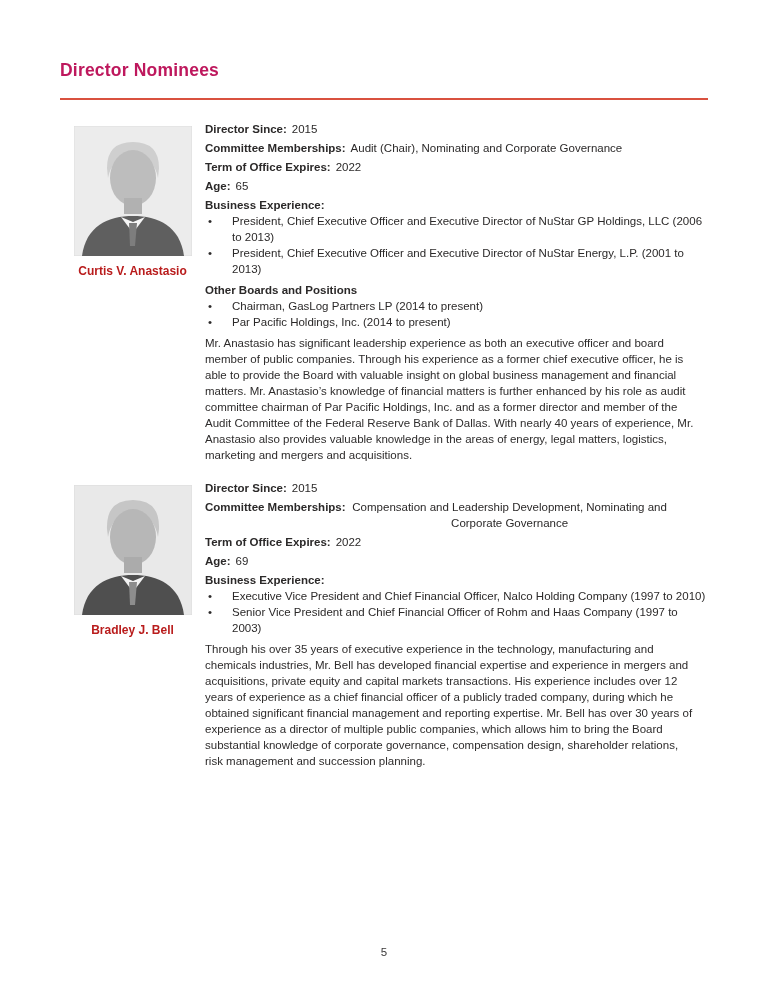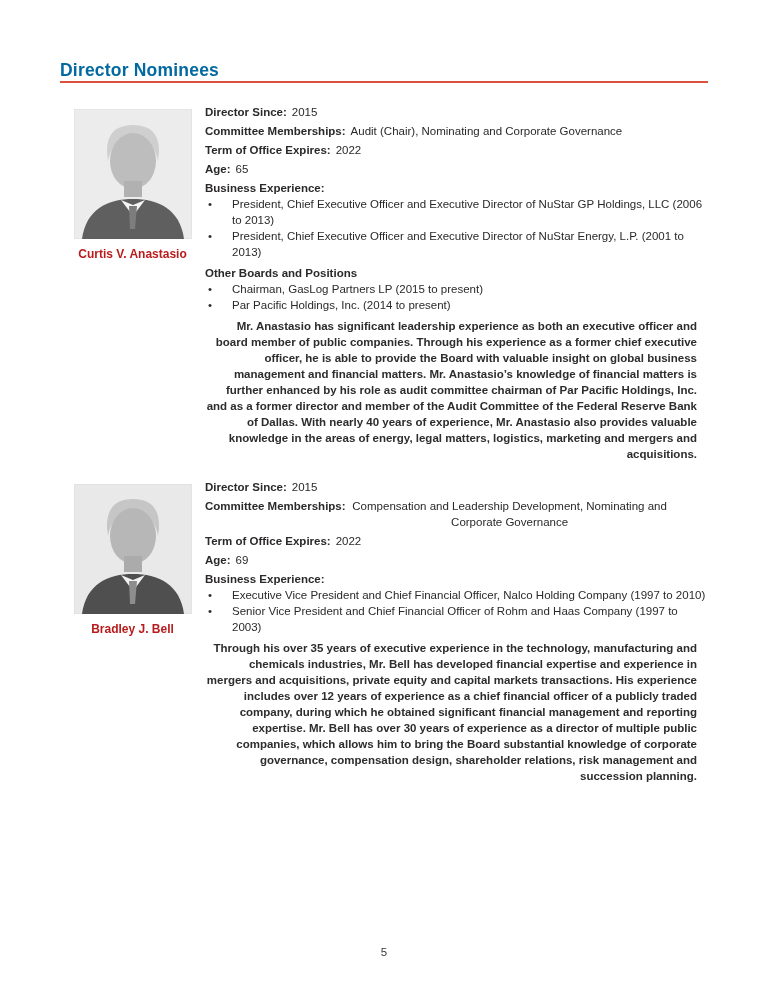--- a/index.html
+++ b/index.html
@@ -15,23 +15,23 @@
     height: 1000px;
     background: #ffffff;
     overflow: hidden;
   }
   .content {
     padding: 60px 60px 0 60px;
   }
   .page-title {
     font-size: 17.5px;
     font-weight: bold;
-    color: #0369a1;
+    color: #be185d;
     letter-spacing: 0.2px;
-    padding-bottom: 0;
+    padding-bottom: 17px;
     border-bottom: 2.5px solid #d9513f;
     margin-bottom: 20px;
   }
   .director {
     display: flex;
     margin-bottom: 16px;
   }
   .photo-col {
     flex: 0 0 145px;
     width: 145px;
@@ -85,25 +85,24 @@
     position: relative;
     padding-left: 27px;
   }
   ul.bullets li::before {
     content: "\2022";
     position: absolute;
     left: 3px;
     top: 0;
   }
   p.summary {
-    font-weight: bold;
+    font-weight: normal;
     margin-top: 4px;
     max-width: 492px;
     color: #2e2c2c;
-    text-align: right;
   }
   .page-footer {
     position: absolute;
     bottom: 42px;
     left: 0;
     width: 100%;
     text-align: center;
     font-size: 11.5px;
     color: #3a3838;
   }
@@ -147,21 +146,21 @@
           <span class="info-label">Age:</span>
           <span class="info-value">65</span>
         </div>
         <div class="subheading">Business Experience:</div>
         <ul class="bullets">
           <li>President, Chief Executive Officer and Executive Director of NuStar GP Holdings, LLC (2006 to 2013)</li>
           <li>President, Chief Executive Officer and Executive Director of NuStar Energy, L.P. (2001 to 2013)</li>
         </ul>
         <div class="subheading">Other Boards and Positions</div>
         <ul class="bullets">
-          <li>Chairman, GasLog Partners LP (2015 to present)</li>
+          <li>Chairman, GasLog Partners LP (2014 to present)</li>
           <li>Par Pacific Holdings, Inc. (2014 to present)</li>
         </ul>
         <p class="summary">Mr. Anastasio has significant leadership experience as both an executive officer and board member of public companies. Through his experience as a former chief executive officer, he is able to provide the Board with valuable insight on global business management and financial matters. Mr. Anastasio’s knowledge of financial matters is further enhanced by his role as audit committee chairman of Par Pacific Holdings, Inc. and as a former director and member of the Audit Committee of the Federal Reserve Bank of Dallas. With nearly 40 years of experience, Mr. Anastasio also provides valuable knowledge in the areas of energy, legal matters, logistics, marketing and mergers and acquisitions.</p>
       </div>
     </section>
 
     <section class="director">
       <div class="photo-col">
         <svg class="photo" viewBox="0 0 118 130" xmlns="http://www.w3.org/2000/svg" role="img">
           <rect x="0" y="0" width="118" height="130" fill="#e9e9e9"></rect>

